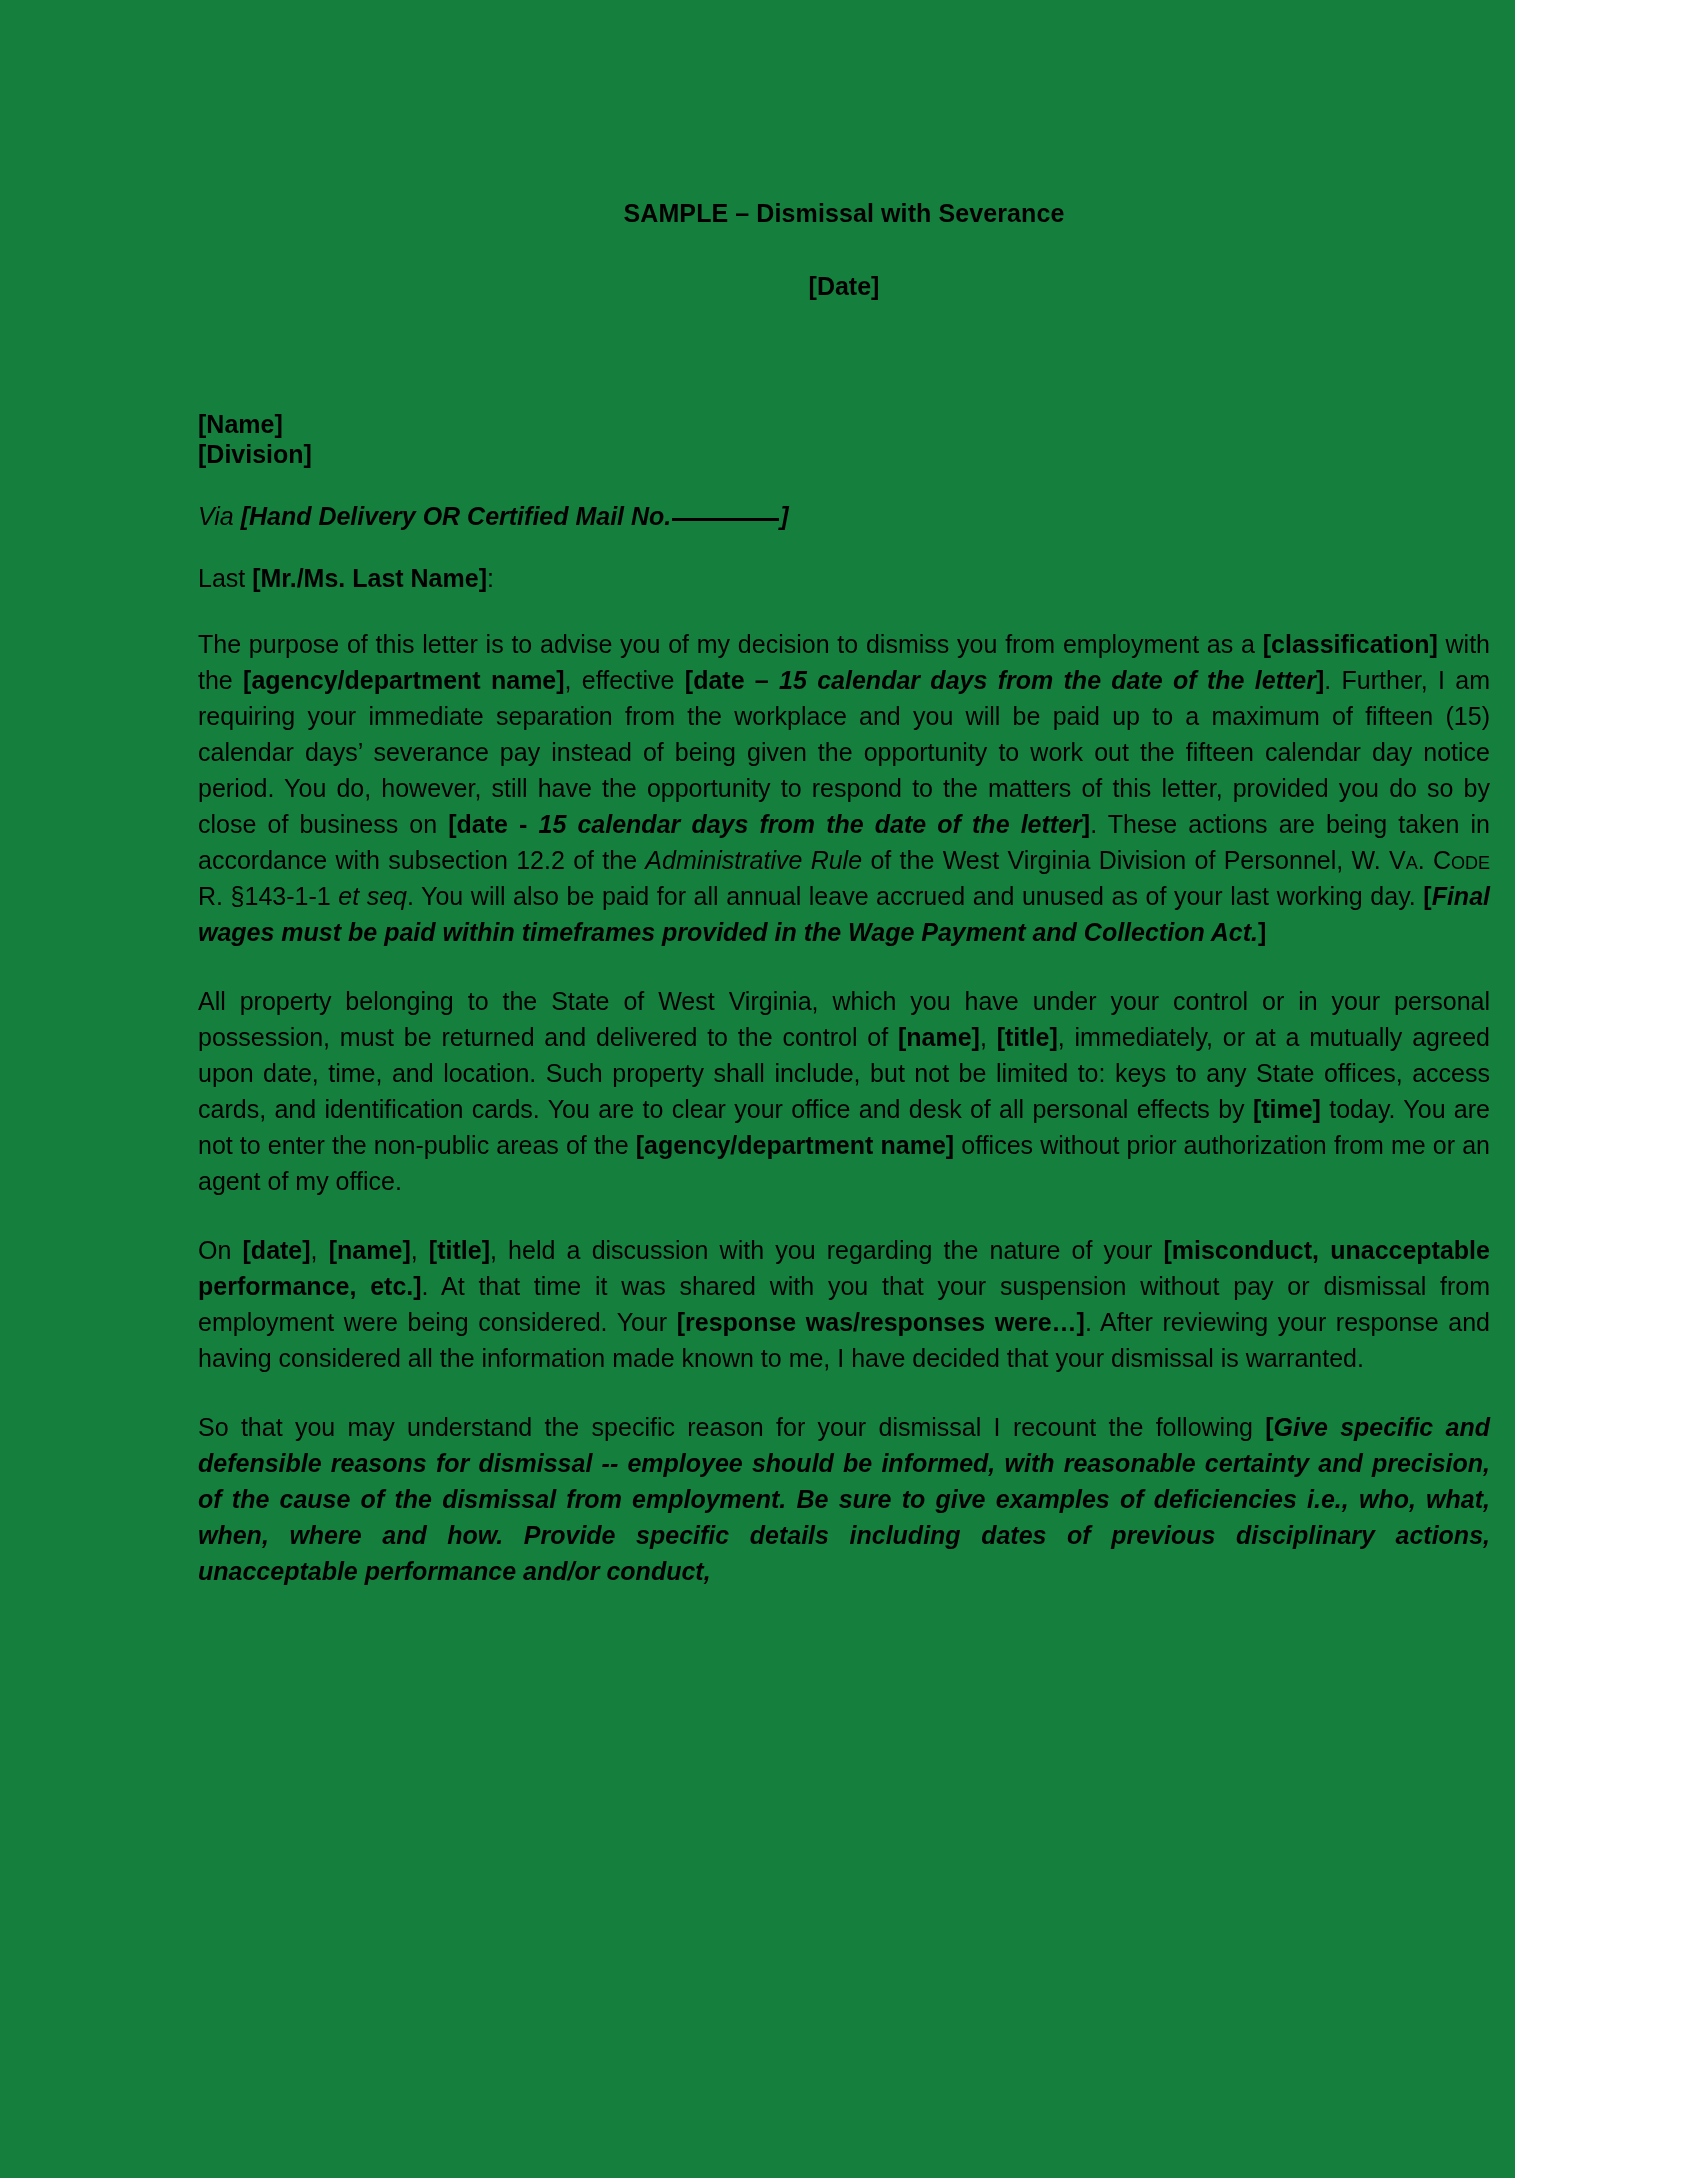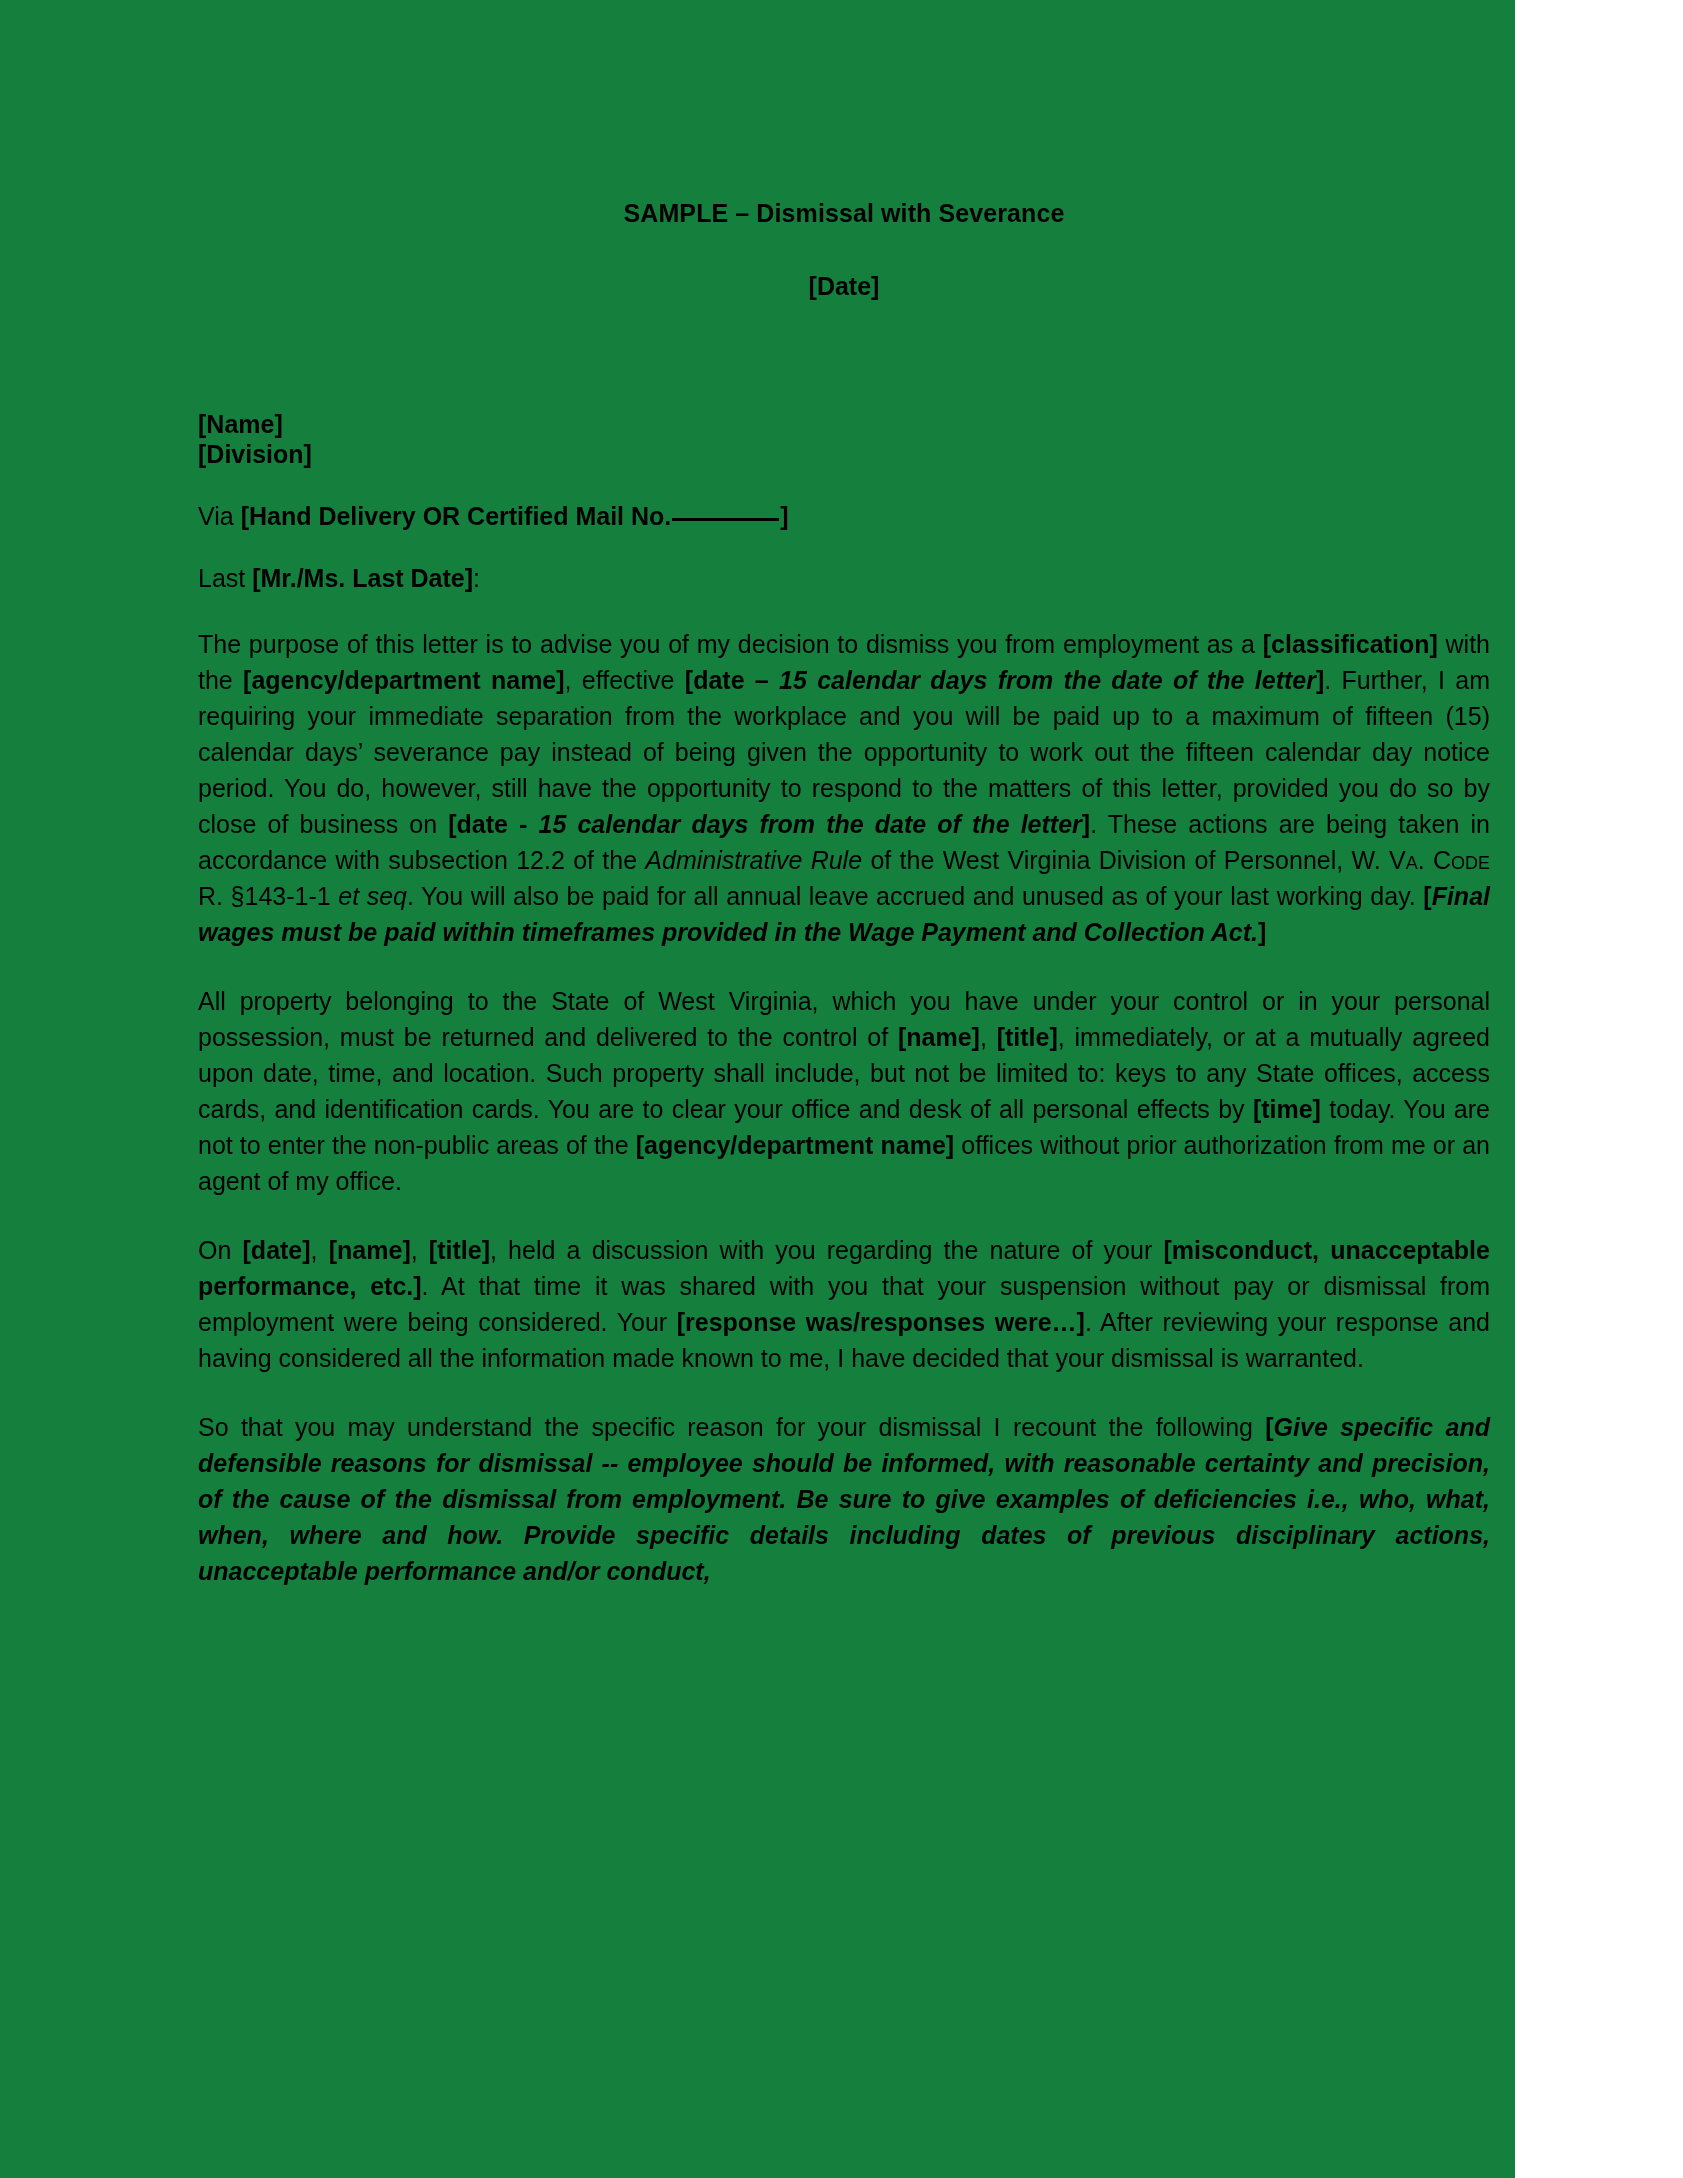--- a/index.html
+++ b/index.html
@@ -50,20 +50,21 @@
     line-height: 1.18;
   }
   .addr-line {
     font-weight: bold;
     white-space: nowrap;
   }
   .via-line {
     margin-top: 33px;
     font-size: 25px;
     line-height: 1.18;
+    font-style: italic;
   }
   .salutation {
     margin-top: 32px;
     font-size: 25px;
     line-height: 1.18;
   }
 
   p.body-par {
     font-size: 25px;
     line-height: 1.44;
@@ -101,21 +102,21 @@
 
     <div class="datestamp">[Date]</div>
 
     <div class="addr-block">
       <div class="addr-line">[Name]</div>
       <div class="addr-line">[Division]</div>
     </div>
 
     <div class="via-line"><span>Via </span><b>[Hand Delivery OR Certified Mail No.</b><span class="blank-rule"></span><b>]</b></div>
 
-    <div class="salutation"><span>Last </span><b>[Mr./Ms. Last Date]</b><span>:</span></div>
+    <div class="salutation"><span>Last </span><b>[Mr./Ms. Last Name]</b><span>:</span></div>
 
     <p class="body-par par-first"><span>The purpose of this letter is to advise you of my decision to dismiss you from employment as a </span><b>[classification]</b><span> with the </span><b>[agency/department name]</b><span>, effective </span><b>[date – </b><span class="bi">15 calendar days from the date of the letter</span><b>]</b><span>. Further, I am requiring your immediate separation from the workplace and you will be paid up to a maximum of fifteen (15) calendar days’ severance pay instead of being given the opportunity to work out the fifteen calendar day notice period. You do, however, still have the opportunity to respond to the matters of this letter, provided you do so by close of business on </span><b>[date - </b><span class="bi">15 calendar days from the date of the letter</span><b>]</b><span>. These actions are being taken in accordance with subsection 12.2 of the </span><i>Administrative Rule</i><span> of the West Virginia Division of Personnel, W. </span><span class="smallcaps">Va.</span><span> </span><span class="smallcaps">Code</span><span> R. §143-1-1 </span><i>et seq</i><span>. You will also be paid for all annual leave accrued and unused as of your last working day. </span><b>[</b><span class="bi">Final wages must be paid within timeframes provided in the Wage Payment and Collection Act.</span><b>]</b></p>
 
     <p class="body-par"><span>All property belonging to the State of West Virginia, which you have under your control or in your personal possession, must be returned and delivered to the control of </span><b>[name]</b><span>, </span><b>[title]</b><span>, immediately, or at a mutually agreed upon date, time, and location. Such property shall include, but not be limited to: keys to any State offices, access cards, and identification cards. You are to clear your office and desk of all personal effects by </span><b>[time]</b><span> today. You are not to enter the non-public areas of the </span><b>[agency/department name]</b><span> offices without prior authorization from me or an agent of my office.</span></p>
 
     <p class="body-par"><span>On </span><b>[date]</b><span>, </span><b>[name]</b><span>, </span><b>[title]</b><span>, held a discussion with you regarding the nature of your </span><b>[misconduct, unacceptable performance, etc.]</b><span>. At that time it was shared with you that your suspension without pay or dismissal from employment were being considered. Your </span><b>[response was/responses were…]</b><span>. After reviewing your response and having considered all the information made known to me, I have decided that your dismissal is warranted.</span></p>
 
     <p class="body-par"><span>So that you may understand the specific reason for your dismissal I recount the following </span><b>[</b><span class="bi">Give specific and defensible reasons for dismissal -- employee should be informed, with reasonable certainty and precision, of the cause of the dismissal from employment. Be sure to give examples of deficiencies i.e., who, what, when, where and how. Provide specific details including dates of previous disciplinary actions, unacceptable performance and/or conduct,</span></p>
 
   </div>

